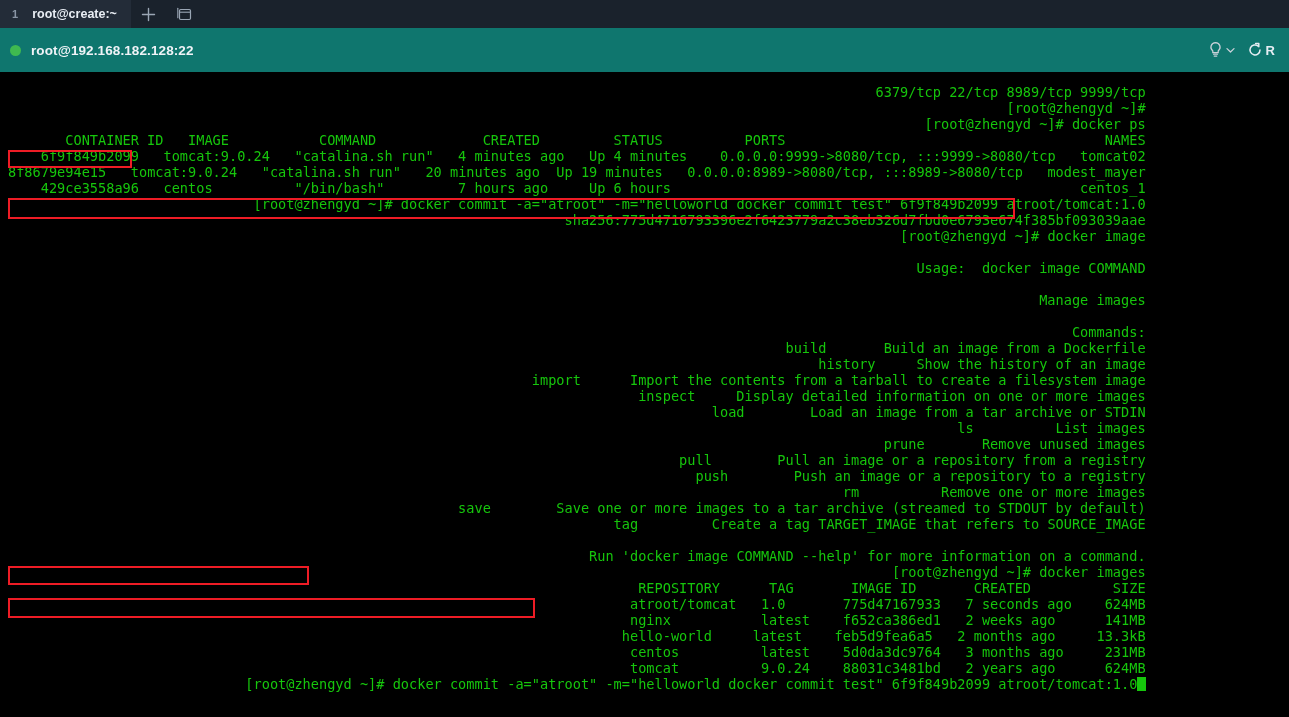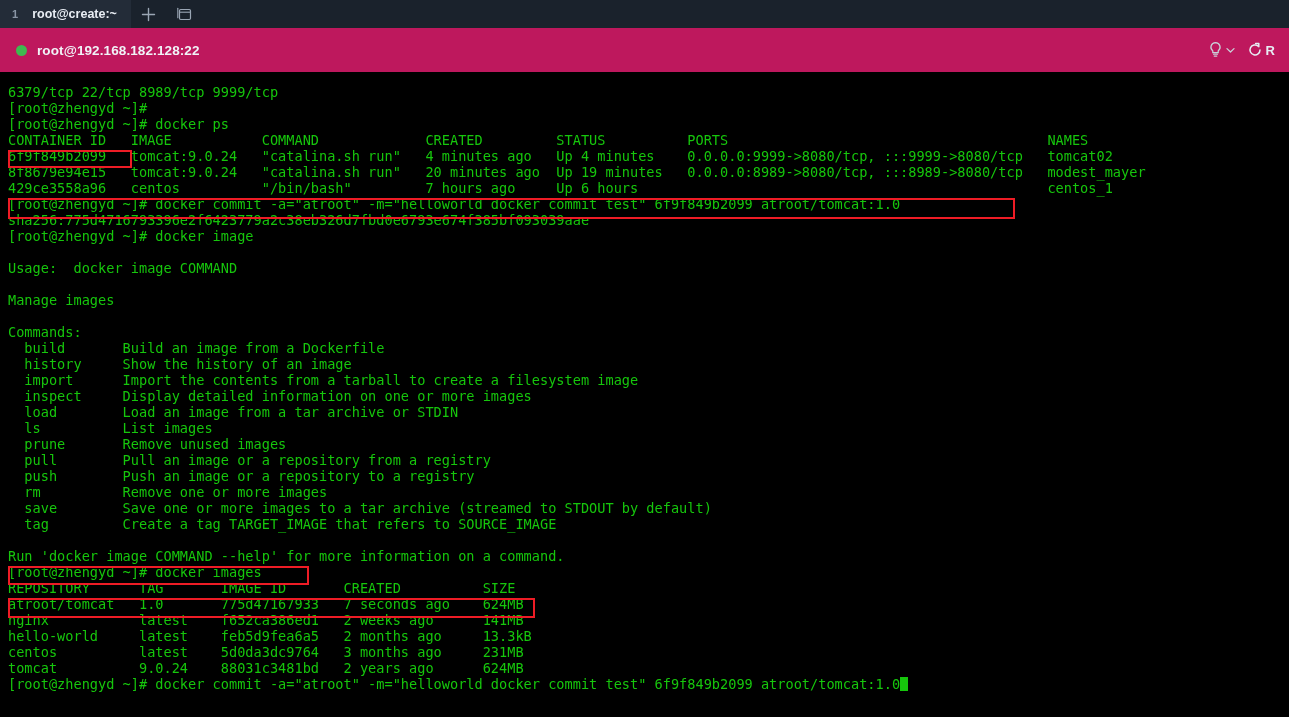--- a/index.html
+++ b/index.html
@@ -47,24 +47,24 @@
     width: 36px; height: 28px;
     color: #8e9aa8;
   }
   .tabbar-btn svg { display: block; }
 
   
   #session-header {
     position: absolute;
     left: 0; top: 28px;
     width: 1289px; height: 44px;
-    background: #be185d;
-    display: flex;
-    align-items: center;
-    padding: 0 10px 0 16px;
+    background: #0f766e;
+    display: flex;
+    align-items: center;
+    padding: 0 10px 0 10px;
   }
   #status-dot {
     width: 11px; height: 11px;
     border-radius: 50%;
     background: #3fb950;
     flex: 0 0 auto;
     margin-right: 10px;
   }
   #session-title {
     color: #f0f3f7;
@@ -109,20 +109,21 @@
   #term-lines {
     position: absolute;
     left: 8px;
     top: 12px;
     white-space: pre;
     font-family: "DejaVu Sans Mono", monospace;
     font-size: 13.6px;
     line-height: 16px;
     color: #16c60c;
     letter-spacing: 0px;
+    text-align: right;
   }
   .tline {
     height: 16px;
     white-space: pre;
     color: #16c60c;
   }
   #cursor {
     display: inline-block;
     width: 8.2px;
     height: 14px;

